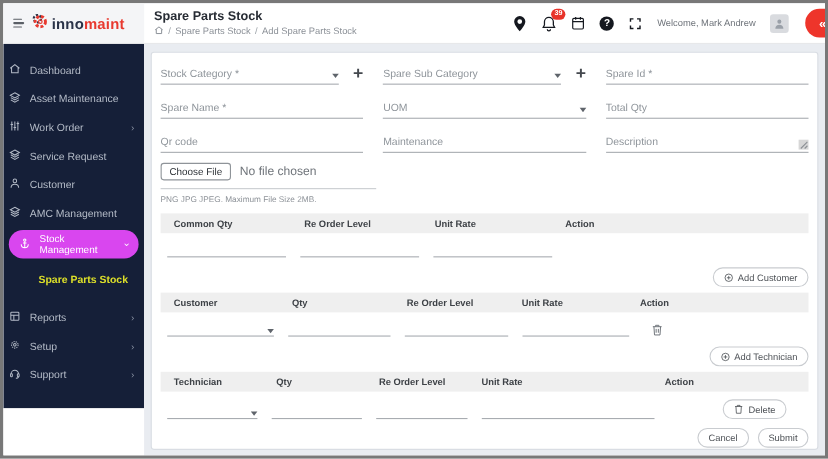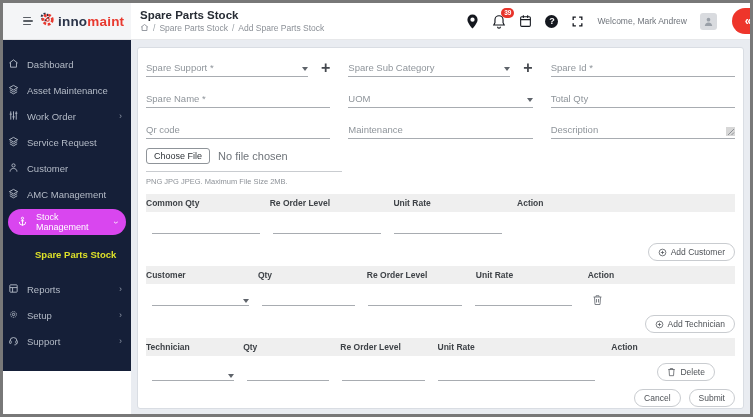--- a/index.html
+++ b/index.html
@@ -6,21 +6,21 @@
   html,body { width:753px; height:417px; background:#bfbfbf; }
   body { font-family:"Liberation Sans", sans-serif; }
   .window{
     width:753px;height:417px;border:3px solid #787878;background:#fff;
     display:flex;overflow:hidden;position:relative;
   }
   
   .sidebar{width:128px;flex:none;display:flex;flex-direction:column;background:#fff;}
   .logo-strip{
     height:37px;background:#f4f5f7;display:flex;align-items:center;
-    padding:0 20px;gap:6px;flex:none;border-bottom:1px solid #e3e4e6;
+    padding:0 9px;gap:6px;flex:none;border-bottom:1px solid #e3e4e6;
   }
   .hamburger{display:flex;flex-direction:column;gap:2px;cursor:pointer;}
   .hamburger span{display:block;height:1.6px;background:#5a5f66;border-radius:1px;}
   .hamburger .b1{width:8px;} .hamburger .b2{width:10px;} .hamburger .b3{width:8px;}
   .logo{display:flex;align-items:center;gap:3px;}
   .logo-text{font-size:13.5px;font-weight:bold;letter-spacing:.2px;}
   .logo-inno{color:#2a3348;} .logo-maint{color:#e8392f;}
   .menu{background:#151f38;height:331px;flex:none;padding-top:11px;}
   .menu-item{
     height:26px;display:flex;align-items:center;gap:8px;padding:0 9px 0 5px;
@@ -93,21 +93,21 @@
     display:flex;align-items:center;gap:8px;width:196px;
     border-bottom:1px solid #c9ccd0;padding-bottom:7px;
   }
   .choose-file-btn{
     border:1px solid #8f9499;background:#fff;border-radius:3px;font-size:9px;color:#2e3338;
     padding:2px 7px;cursor:pointer;font-family:inherit;
   }
   .no-file{font-size:11px;color:#6f747a;}
   .file-hint{font-size:7.5px;color:#8d9298;margin:5px 0 8px;}
   
-  .thead{display:grid;background:#efefef;font-size:8.5px;font-weight:bold;color:#3e4247;padding:4px 0;}
+  .thead{display:grid;background:#efefef;font-size:8.5px;font-weight:bold;color:#3e4247;padding:4px 12px;}
   .trow{display:grid;padding:7px 6px 0 6px;align-items:end;}
   .cols-common{grid-template-columns:21% 21% 21% 37%;}
   .cols-customer{grid-template-columns:19% 18.5% 18.5% 19% 25%;}
   .cols-tech{grid-template-columns:16.5% 16.5% 16.5% 29.5% 21%;}
   .cell-line{
     border-bottom:1px solid #a8acb1;height:15px;margin-right:13px;
     display:flex;align-items:flex-end;cursor:text;
   }
   .cell-line .caret{
     margin-left:auto;width:0;height:0;border-left:3.5px solid transparent;
@@ -277,21 +277,21 @@
         <span class="collapse-btn">«</span>
       </div>
     </header>
 
     <main class="page">
       <div class="card">
 
         <div class="form-grid">
           <div class="field-wrap">
             <div class="field">
-              <span>Spare Support *</span>
+              <span>Stock Category *</span>
                 <span class="caret"></span>
             </div>
             <span class="plus-btn">+</span>
           </div>
           <div class="field-wrap">
             <div class="field">
               <span>Spare Sub Category</span>
                 <span class="caret"></span>
             </div>
             <span class="plus-btn">+</span>

